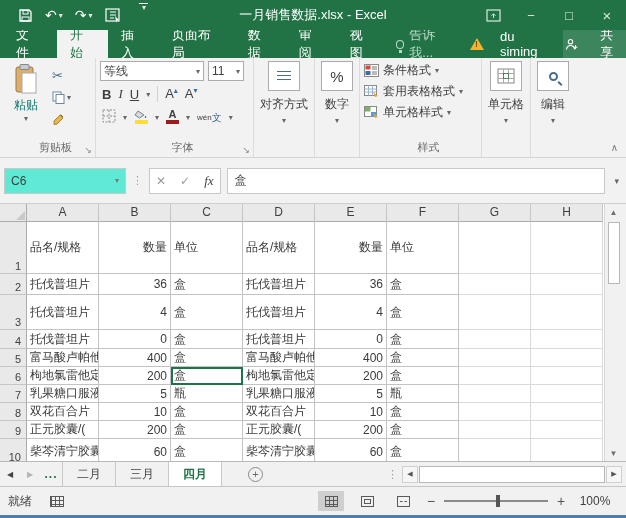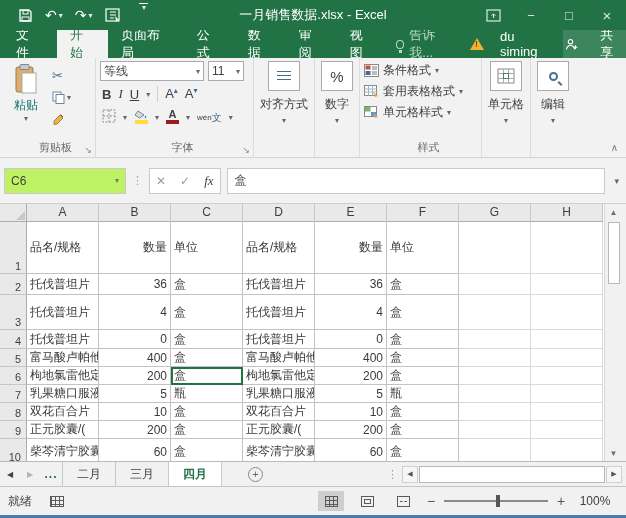--- a/index.html
+++ b/index.html
@@ -65,21 +65,21 @@
   .g-styles{width:122px;display:flex;flex-direction:column;gap:4px;padding-top:4px}
   .stybtn{display:flex;align-items:center;gap:4px;font-size:12px;color:#3f3f3f;white-space:nowrap}
   .mini{width:15px;height:13px;flex:0 0 auto}
   .ribbon-collapse{position:absolute;right:8px;bottom:4px;font-size:10px;color:#7a7a7a}
   .pct{font-size:15px;color:#3f3f3f}
   .magnifier{width:9px;height:9px;border:2px solid #4a6e8a;border-radius:50%;position:relative}
   .magnifier::after{content:"";position:absolute;width:2px;height:5px;background:#4a6e8a;left:8px;top:7px;transform:rotate(-45deg)}
 
   
   .frow{height:46px;background:#f2f2f2;display:flex;align-items:center;padding:0 4px;gap:6px;flex:0 0 auto;border-bottom:1px solid #cfcfcf}
-  .namebox{width:122px;height:26px;background:#bef264;border:1px solid #c9c9c9;display:flex;align-items:center;padding:0 6px;color:#3f3f3f}
+  .namebox{width:122px;height:26px;background:#5eead4;border:1px solid #c9c9c9;display:flex;align-items:center;padding:0 6px;color:#3f3f3f}
   .namebox .caret{margin-left:auto;color:#777}
   .fdots{color:#9a9a9a;font-size:11px}
   .fbtns{height:26px;background:#fff;border:1px solid #c9c9c9;display:flex;align-items:center;padding:0 6px;gap:14px}
   .fbtns .fx{font-family:"Liberation Serif",serif;font-style:italic;font-size:13px;color:#444}
   .fbtns .dim{color:#9a9a9a;font-size:12px}
   .finput{flex:1;height:26px;background:#fff;border:1px solid #c9c9c9;display:flex;align-items:center;padding:0 7px;color:#3a3a3a}
   .fexpand{color:#666;font-size:9px;padding:0 3px}
 
   
   .grid-wrap{display:flex;height:257px;background:#f1f1f1;flex:0 0 auto}
@@ -175,22 +175,22 @@
       </span>
       <span class="wbtn">−</span>
       <span class="wbtn">□</span>
       <span class="wbtn">×</span>
     </div>
   </div>
 
   <div class="tabrow">
     <span class="rtab file">文件</span>
     <span class="rtab active">开始</span>
+    <span class="rtab">插入</span>
     <span class="rtab">页面布局</span>
-    <span class="rtab">公式</span>
     <span class="rtab">数据</span>
     <span class="rtab">审阅</span>
     <span class="rtab">视图</span>
     <div class="tab-right">
       <span class="tellme">
           <span class="bulb"></span>
           <span>告诉我...</span>
         </span>
       <span class="warn"></span>
       <span class="username">du siming</span>

